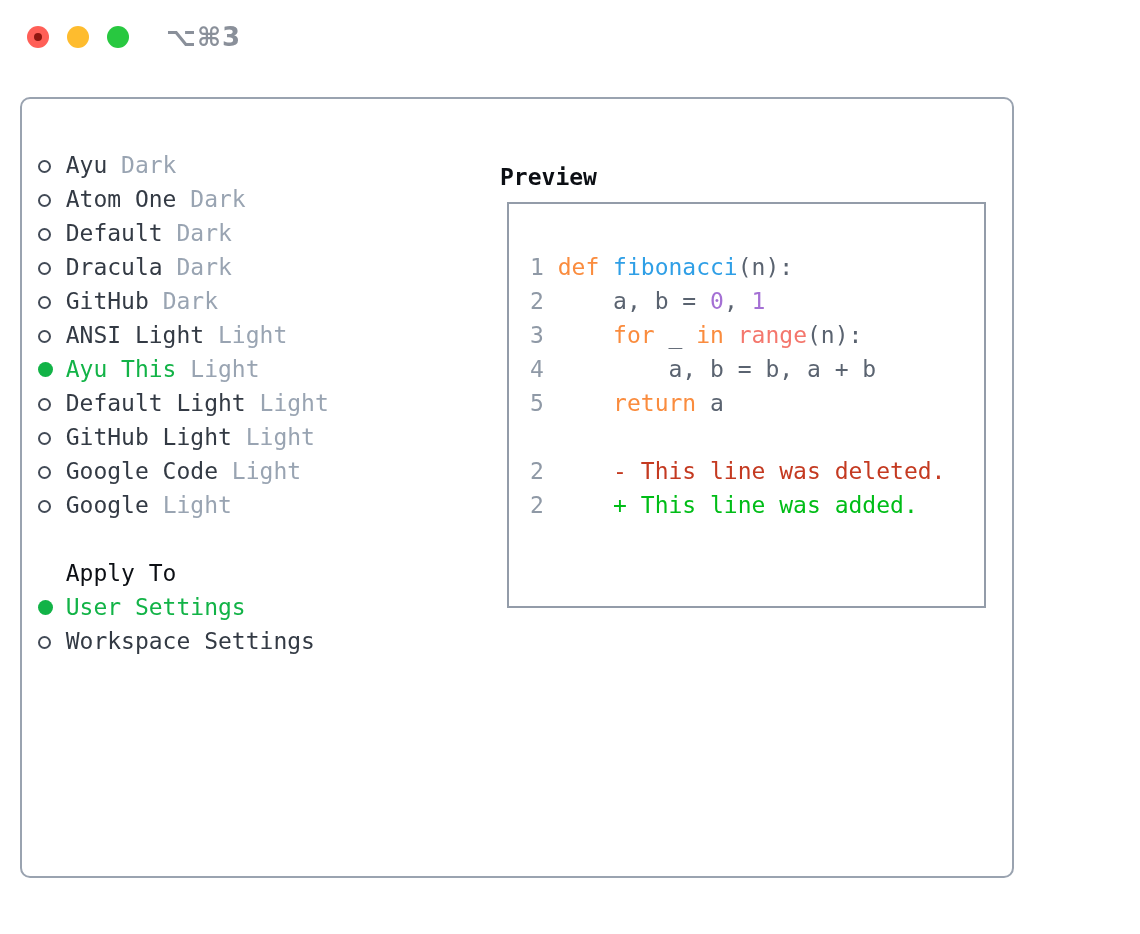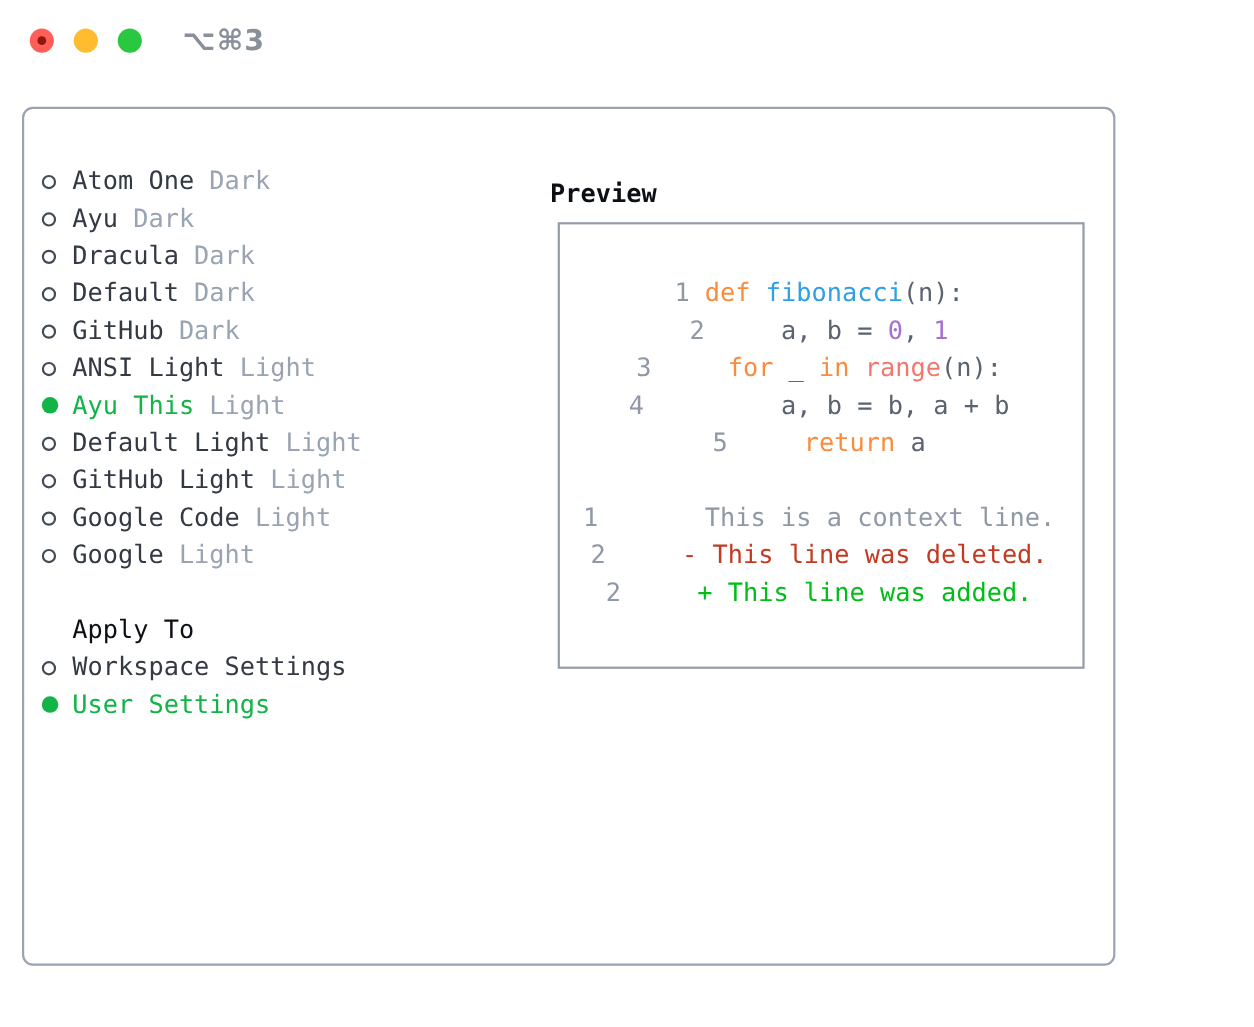--- a/index.html
+++ b/index.html
@@ -50,21 +50,21 @@
   .dot{display:inline-block;width:13px;height:13px;border:2px solid #434b57;border-radius:50%;margin-top:9px;}
   .dot.sel{width:15px;height:15px;border:none;background:var(--accent-green);margin-top:8px;}
   .nm{color:var(--item-text);}
   .nm.green{color:var(--accent-green);}
   .sfx{color:var(--muted-gray);}
   .spacer{height:34px;}
   .help{width:440px;line-height:34px;color:var(--muted-gray);white-space:normal;}
 
   
   .preview-title{position:absolute;left:478px;top:49px;height:34px;line-height:34px;font-weight:bold;color:var(--header-text);margin-top:12px;}
-  .preview-box{position:absolute;left:485px;top:103px;width:479px;height:406px;border:2px solid var(--box-border);background:#fff;text-align:center;}
+  .preview-box{position:absolute;left:485px;top:103px;width:479px;height:406px;border:2px solid var(--box-border);background:#fff;}
   .preview-code{position:absolute;left:21px;top:46px;}
   .code-line{height:34px;line-height:34px;white-space:pre;}
   .tok-ln{color:var(--line-number-gray);}
   .tok-kw{color:var(--keyword-orange);}
   .tok-fn{color:var(--function-blue);}
   .tok-sp{color:var(--special-pink);}
   .tok-num{color:var(--number-purple);}
   .tok-tx{color:var(--code-text);}
   .tok-ctx{color:var(--line-number-gray);}
   .tok-del{color:var(--diff-red);}
@@ -82,56 +82,55 @@
     <span class="tl yellow"></span>
     <span class="tl green"></span>
     <span class="shortcut">⌥⌘3</span>
   </div>
 
   <div class="panel">
 
     <div class="leftcol">
 
       <div>
+          <div class="row"><span class="mk"><span class="dot"></span></span><span class="nm">Ayu</span><span class="sfx"> Dark</span></div>
           <div class="row"><span class="mk"><span class="dot"></span></span><span class="nm">Atom One</span><span class="sfx"> Dark</span></div>
-          <div class="row"><span class="mk"><span class="dot"></span></span><span class="nm">Ayu</span><span class="sfx"> Dark</span></div>
+          <div class="row"><span class="mk"><span class="dot"></span></span><span class="nm">Default</span><span class="sfx"> Dark</span></div>
           <div class="row"><span class="mk"><span class="dot"></span></span><span class="nm">Dracula</span><span class="sfx"> Dark</span></div>
-          <div class="row"><span class="mk"><span class="dot"></span></span><span class="nm">Default</span><span class="sfx"> Dark</span></div>
           <div class="row"><span class="mk"><span class="dot"></span></span><span class="nm">GitHub</span><span class="sfx"> Dark</span></div>
           <div class="row"><span class="mk"><span class="dot"></span></span><span class="nm">ANSI Light</span><span class="sfx"> Light</span></div>
           <div class="row"><span class="mk"><span class="dot sel"></span></span><span class="nm green">Ayu This</span><span class="sfx"> Light</span></div>
           <div class="row"><span class="mk"><span class="dot"></span></span><span class="nm">Default Light</span><span class="sfx"> Light</span></div>
           <div class="row"><span class="mk"><span class="dot"></span></span><span class="nm">GitHub Light</span><span class="sfx"> Light</span></div>
           <div class="row"><span class="mk"><span class="dot"></span></span><span class="nm">Google Code</span><span class="sfx"> Light</span></div>
           <div class="row"><span class="mk"><span class="dot"></span></span><span class="nm">Google</span><span class="sfx"> Light</span></div>
         </div>
 
       <div class="spacer"></div>
 
       <div class="row"><span class="mk"></span><span class="hdr2">Apply To</span></div>
 
       <div>
+          <div class="row"><span class="mk"><span class="dot sel"></span></span><span class="nm green">User Settings</span></div>
           <div class="row"><span class="mk"><span class="dot"></span></span><span class="nm">Workspace Settings</span></div>
-          <div class="row"><span class="mk"><span class="dot sel"></span></span><span class="nm green">User Settings</span></div>
         </div>
 
       <div class="spacer"></div>
 
     </div>
 
     <div class="preview-title">Preview</div>
 
     <div class="preview-box">
       <div class="preview-code">
           <div class="code-line"><span class="tok-ln">1 </span><span class="tok-kw">def </span><span class="tok-fn">fibonacci</span><span class="tok-tx">(n):</span></div>
           <div class="code-line"><span class="tok-ln">2 </span><span class="tok-tx">    a, b = </span><span class="tok-num">0</span><span class="tok-tx">, </span><span class="tok-num">1</span></div>
           <div class="code-line"><span class="tok-ln">3 </span><span class="tok-tx">    </span><span class="tok-kw">for</span><span class="tok-tx"> _ </span><span class="tok-kw">in</span><span class="tok-tx"> </span><span class="tok-sp">range</span><span class="tok-tx">(n):</span></div>
           <div class="code-line"><span class="tok-ln">4 </span><span class="tok-tx">        a, b = b, a + b</span></div>
           <div class="code-line"><span class="tok-ln">5 </span><span class="tok-tx">    </span><span class="tok-kw">return</span><span class="tok-tx"> a</span></div>
           <div class="code-line"></div>
-          <div class="code-line"><span class="tok-ln">1 </span><span class="tok-ctx">      This is a context line.</span></div>
           <div class="code-line"><span class="tok-ln">2 </span><span class="tok-del">    - This line was deleted.</span></div>
           <div class="code-line"><span class="tok-ln">2 </span><span class="tok-add">    + This line was added.</span></div>
         </div>
     </div>
 
   </div>
 </div>
 
 </body></html>

